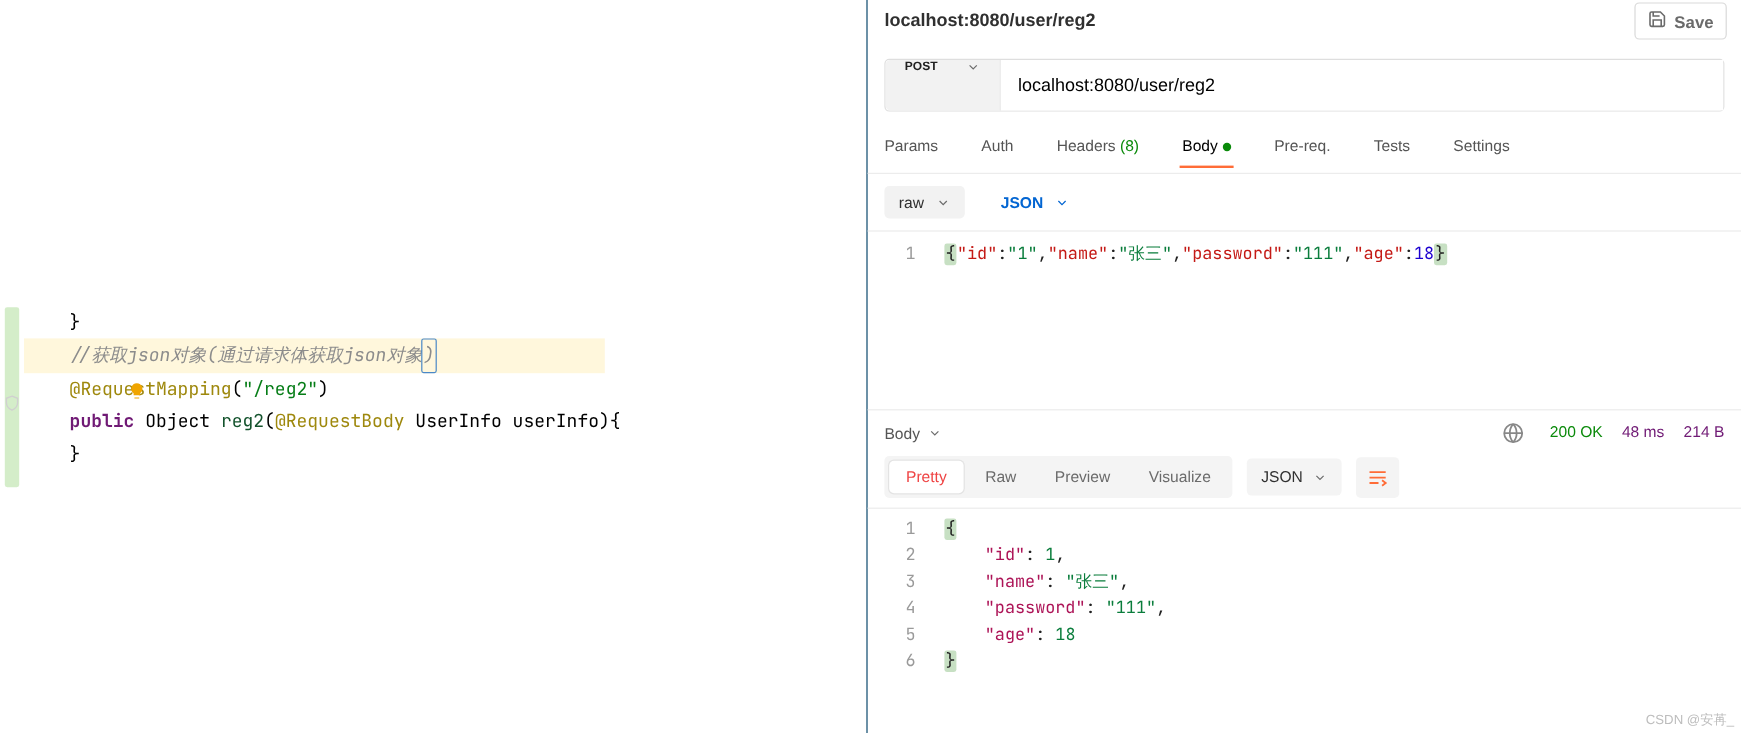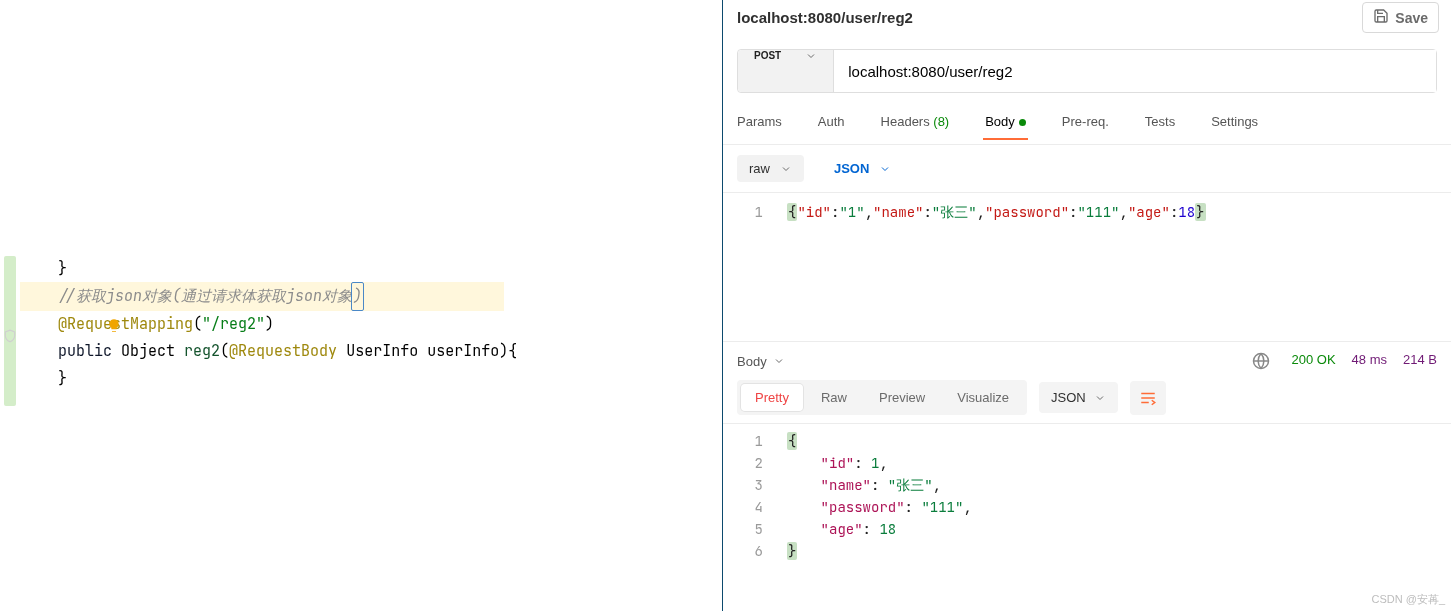--- a/index.html
+++ b/index.html
@@ -70,21 +70,21 @@
     left: 14px;
     top: 50%;
     transform: translateY(-50%);
     width: 16px; height: 16px;
     color: #f0a500;
   }
   .code-line .indent { display:inline-block; }
   .c-comment { color: #8c8c8c; font-style: italic; }
   .c-anno    { color: #9e880d; }
   .c-str     { color: #067d17; }
-  .c-kw      { color: #0f172a; }
+  .c-kw      { color: #701a75; font-weight: bold; }
   .c-type    { color: #000000; }
   .c-decl    { color: #14532d; }
   .c-ident   { color: #000; }
   .caret-box {
     display: inline-block;
     border: 1px solid #4a88c7;
     border-radius: 2px;
     padding: 0 1px;
     margin: 0 -1px;
   }

